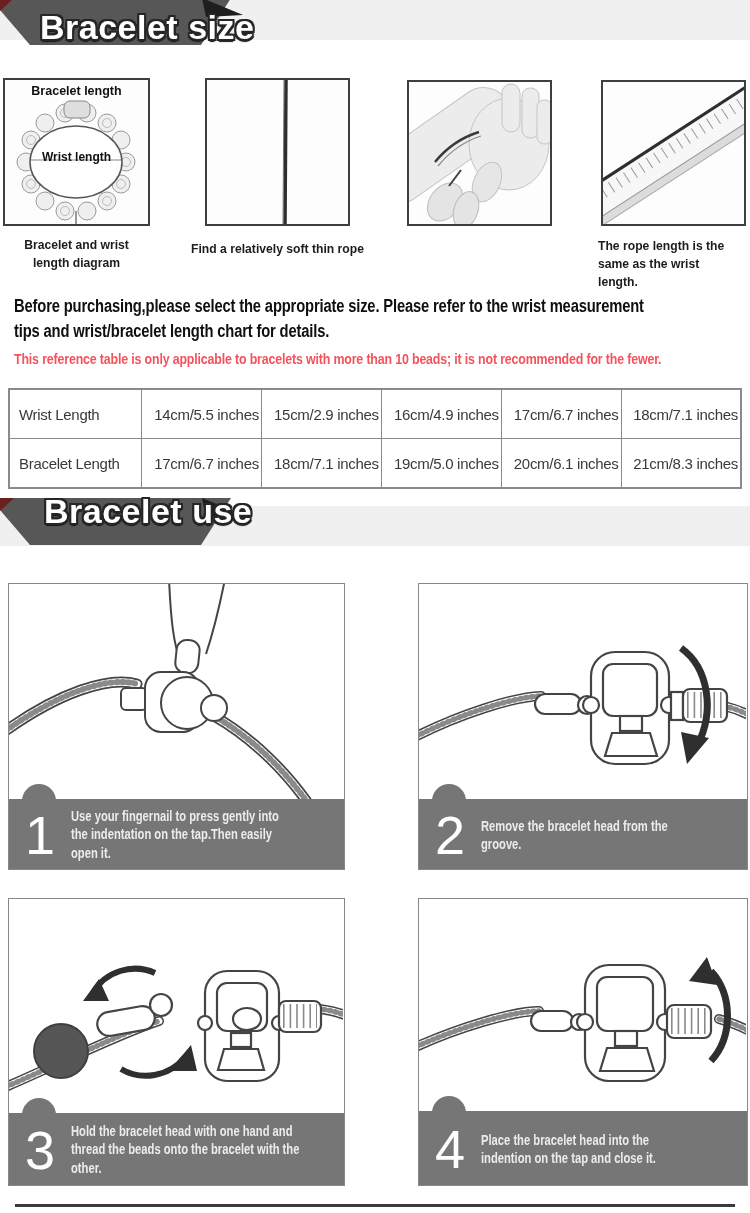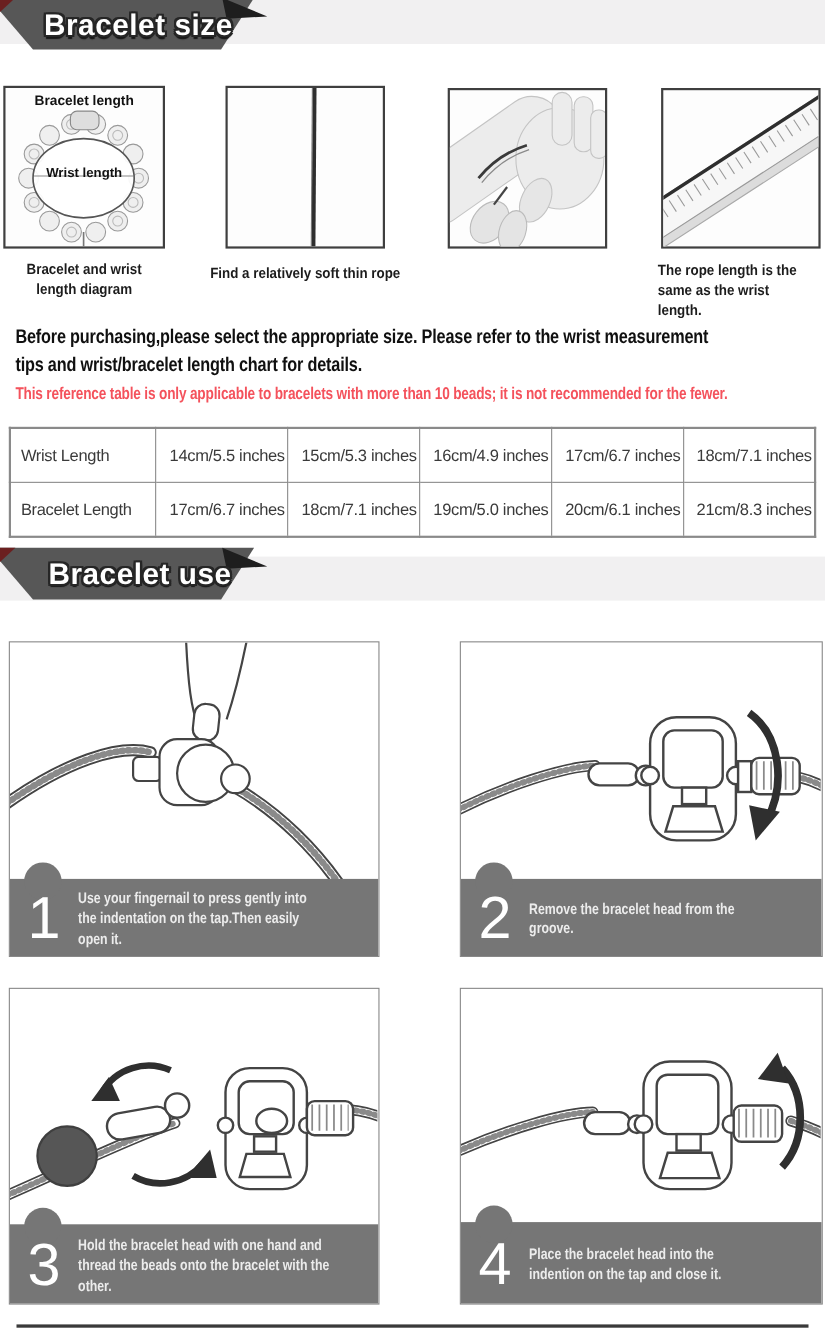--- a/index.html
+++ b/index.html
@@ -4,21 +4,21 @@
 <style>
   html,body{margin:0;padding:0;}
   .page{position:relative;width:750px;height:1213px;background:#ffffff;overflow:hidden;
         font-family:"Liberation Sans",sans-serif;}
   .abs{position:absolute;}
   .pre{white-space:pre-line;}
 
   
   .band{left:0;width:750px;height:40px;background:#f1f0f1;}
   .ribbon-svg{left:0;width:260px;height:58px;}
-  .ribbon-title{font-size:27px;font-weight:800;color:#ffffff;letter-spacing:.5px;
+  .ribbon-title{font-size:34px;font-weight:800;color:#ffffff;letter-spacing:.5px;
     text-shadow:-2px -2px 0 #262626,0 -2px 0 #262626,2px -2px 0 #262626,-2px 0 0 #262626,
                  2px 0 0 #262626,-2px 2px 0 #262626,0 2px 0 #262626,2px 2px 0 #262626,0 3px 1px #161616;}
 
   
   .m-box{border:2px solid #3f3f3f;background:#fdfdfd;box-sizing:border-box;}
   .m-caption{font-size:13.5px;font-weight:700;color:#1c1c1c;line-height:1.32;}
   .condense-c{transform:scaleX(.9);transform-origin:center top;display:inline-block;width:100%;text-align:center;}
   .condense-l{transform:scaleX(.9);transform-origin:left top;display:inline-block;}
 
   .photo-label{font-size:12.5px;font-weight:700;color:#111;text-align:center;width:100%;}
@@ -143,21 +143,21 @@
 
   <div class="abs intro-para pre" style="left:14px;top:294px;">Before purchasing,please select the appropriate size. Please refer to the wrist measurement
 tips and wrist/bracelet length chart for details.</div>
   <div class="abs warning" style="left:14px;top:350px;">This reference table is only applicable to bracelets with more than 10 beads; it is not recommended for the fewer.</div>
 
   <table class="size abs" style="left:8px;top:388px;">
     <tbody>
       <tr>
         <td class="rowlabel">Wrist Length</td>
         <td>14cm/5.5 inches</td>
-        <td>15cm/5.3 inches</td>
+        <td>15cm/2.9 inches</td>
         <td>16cm/4.9 inches</td>
         <td>17cm/6.7 inches</td>
         <td>18cm/7.1 inches</td>
       </tr>
       <tr>
         <td class="rowlabel">Bracelet Length</td>
         <td>17cm/6.7 inches</td>
         <td>18cm/7.1 inches</td>
         <td>19cm/5.0 inches</td>
         <td>20cm/6.1 inches</td>
@@ -165,21 +165,21 @@
       </tr>
     </tbody>
   </table>
 
   <div class="abs band" style="top:506px;"></div>
   <svg class="abs ribbon-svg" style="top:494px;" viewBox="0 0 260 58">
     <polygon points="0,4 231,4 201,51 30,51 0,16" fill="#575757"></polygon>
     <polygon points="202,4 243,21 206,23" fill="#1e1e1e"></polygon>
     <polygon points="0,4 14,4 0,17" fill="#6b2020"></polygon>
   </svg>
-  <div class="abs ribbon-title" style="left:44px;top:507px;text-align:right;">Bracelet use</div>
+  <div class="abs ribbon-title" style="left:44px;top:492px;text-align:right;">Bracelet use</div>
 
   <div class="abs u-box" style="left:8px;top:583px;width:337px;height:287px;">
     <svg width="334" height="215" viewBox="0 0 334 215">
       <g fill="none" stroke-linecap="round">
         <path d="M-8 150 C 50 108, 100 92, 128 100" stroke="#444" stroke-width="11"></path>
         <path d="M-8 150 C 50 108, 100 92, 128 100" stroke="#fff" stroke-width="7.5"></path>
         <path d="M-8 150 C 50 108, 100 92, 128 100" stroke="#8a8a8a" stroke-width="6" stroke-dasharray="1.6 4.2"></path>
         <path d="M205 132 C 245 155, 280 190, 305 228" stroke="#444" stroke-width="11"></path>
         <path d="M205 132 C 245 155, 280 190, 305 228" stroke="#fff" stroke-width="7.5"></path>
         <path d="M205 132 C 245 155, 280 190, 305 228" stroke="#8a8a8a" stroke-width="6" stroke-dasharray="1.6 4.2"></path>

